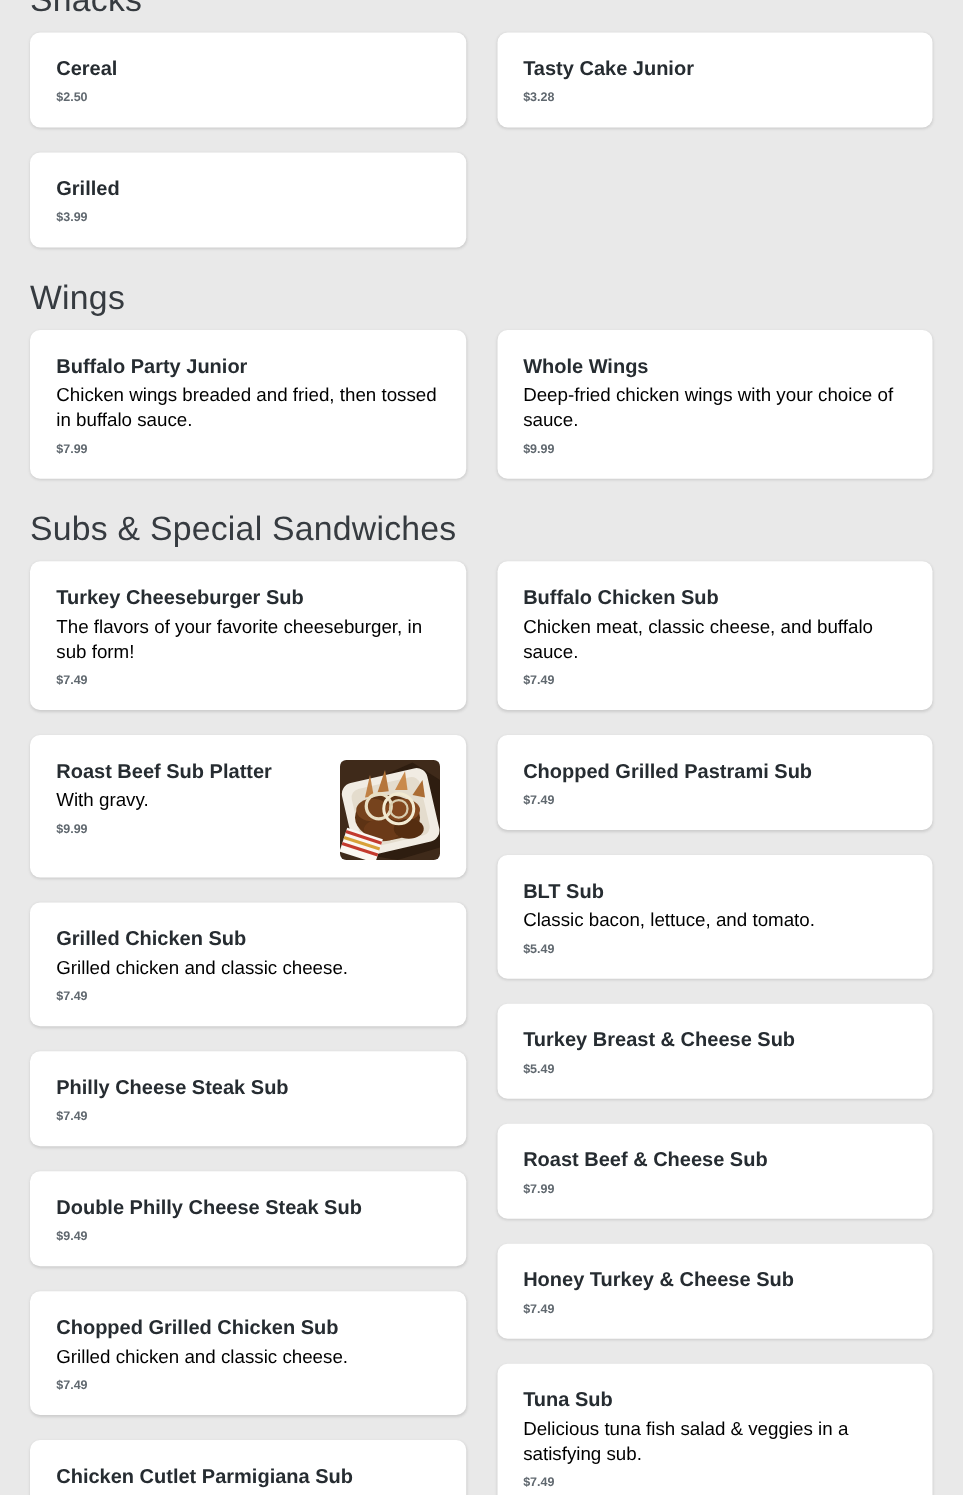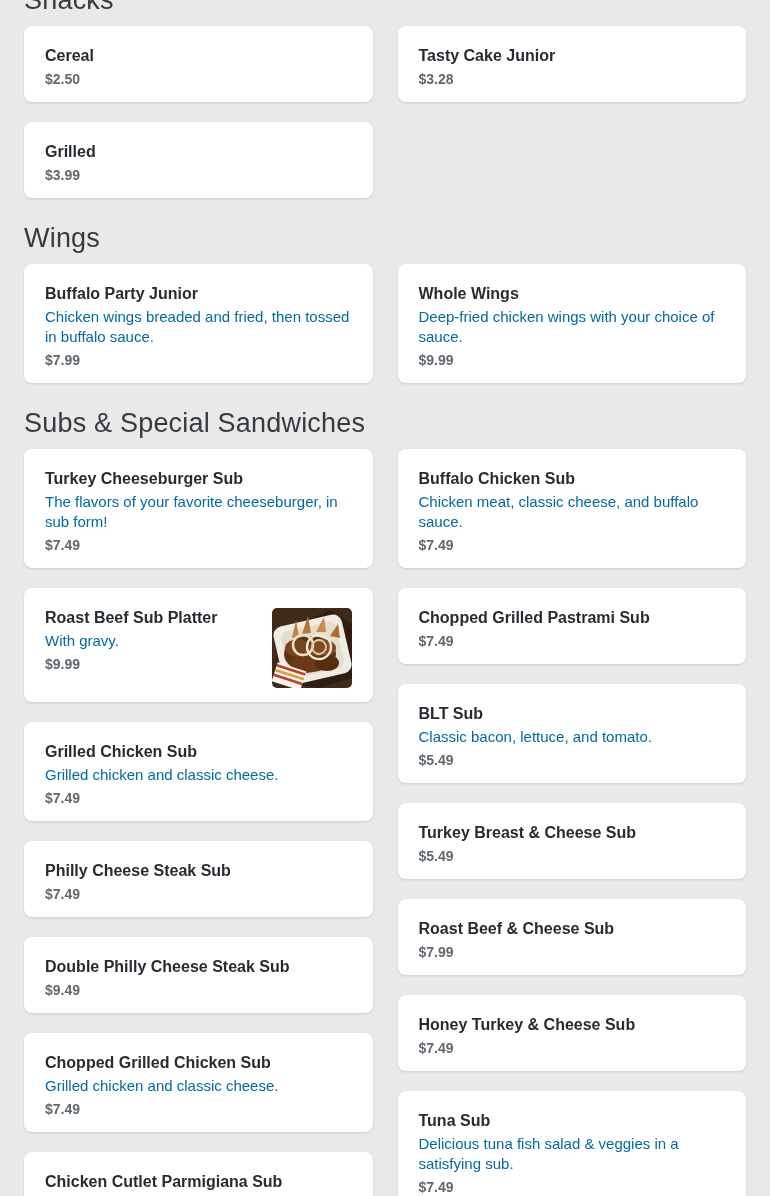--- a/index.html
+++ b/index.html
@@ -55,25 +55,25 @@
   .item-name {
     font-size: 16px;
     line-height: 20px;
     font-weight: 700;
     color: #262c31;
   }
   .item-desc {
     font-size: 15px;
     line-height: 20px;
     font-weight: 400;
-    color: #0369a1;
+    color: #000000;
     margin-top: 3px;
   }
   .item-price {
-    font-size: 14px;
+    font-size: 10px;
     line-height: 18px;
     font-weight: 700;
     color: #60686f;
     margin-top: 4px;
   }
   .item-photo {
     flex: 0 0 auto;
     width: 80px;
     height: 80px;
     border-radius: 5px;

